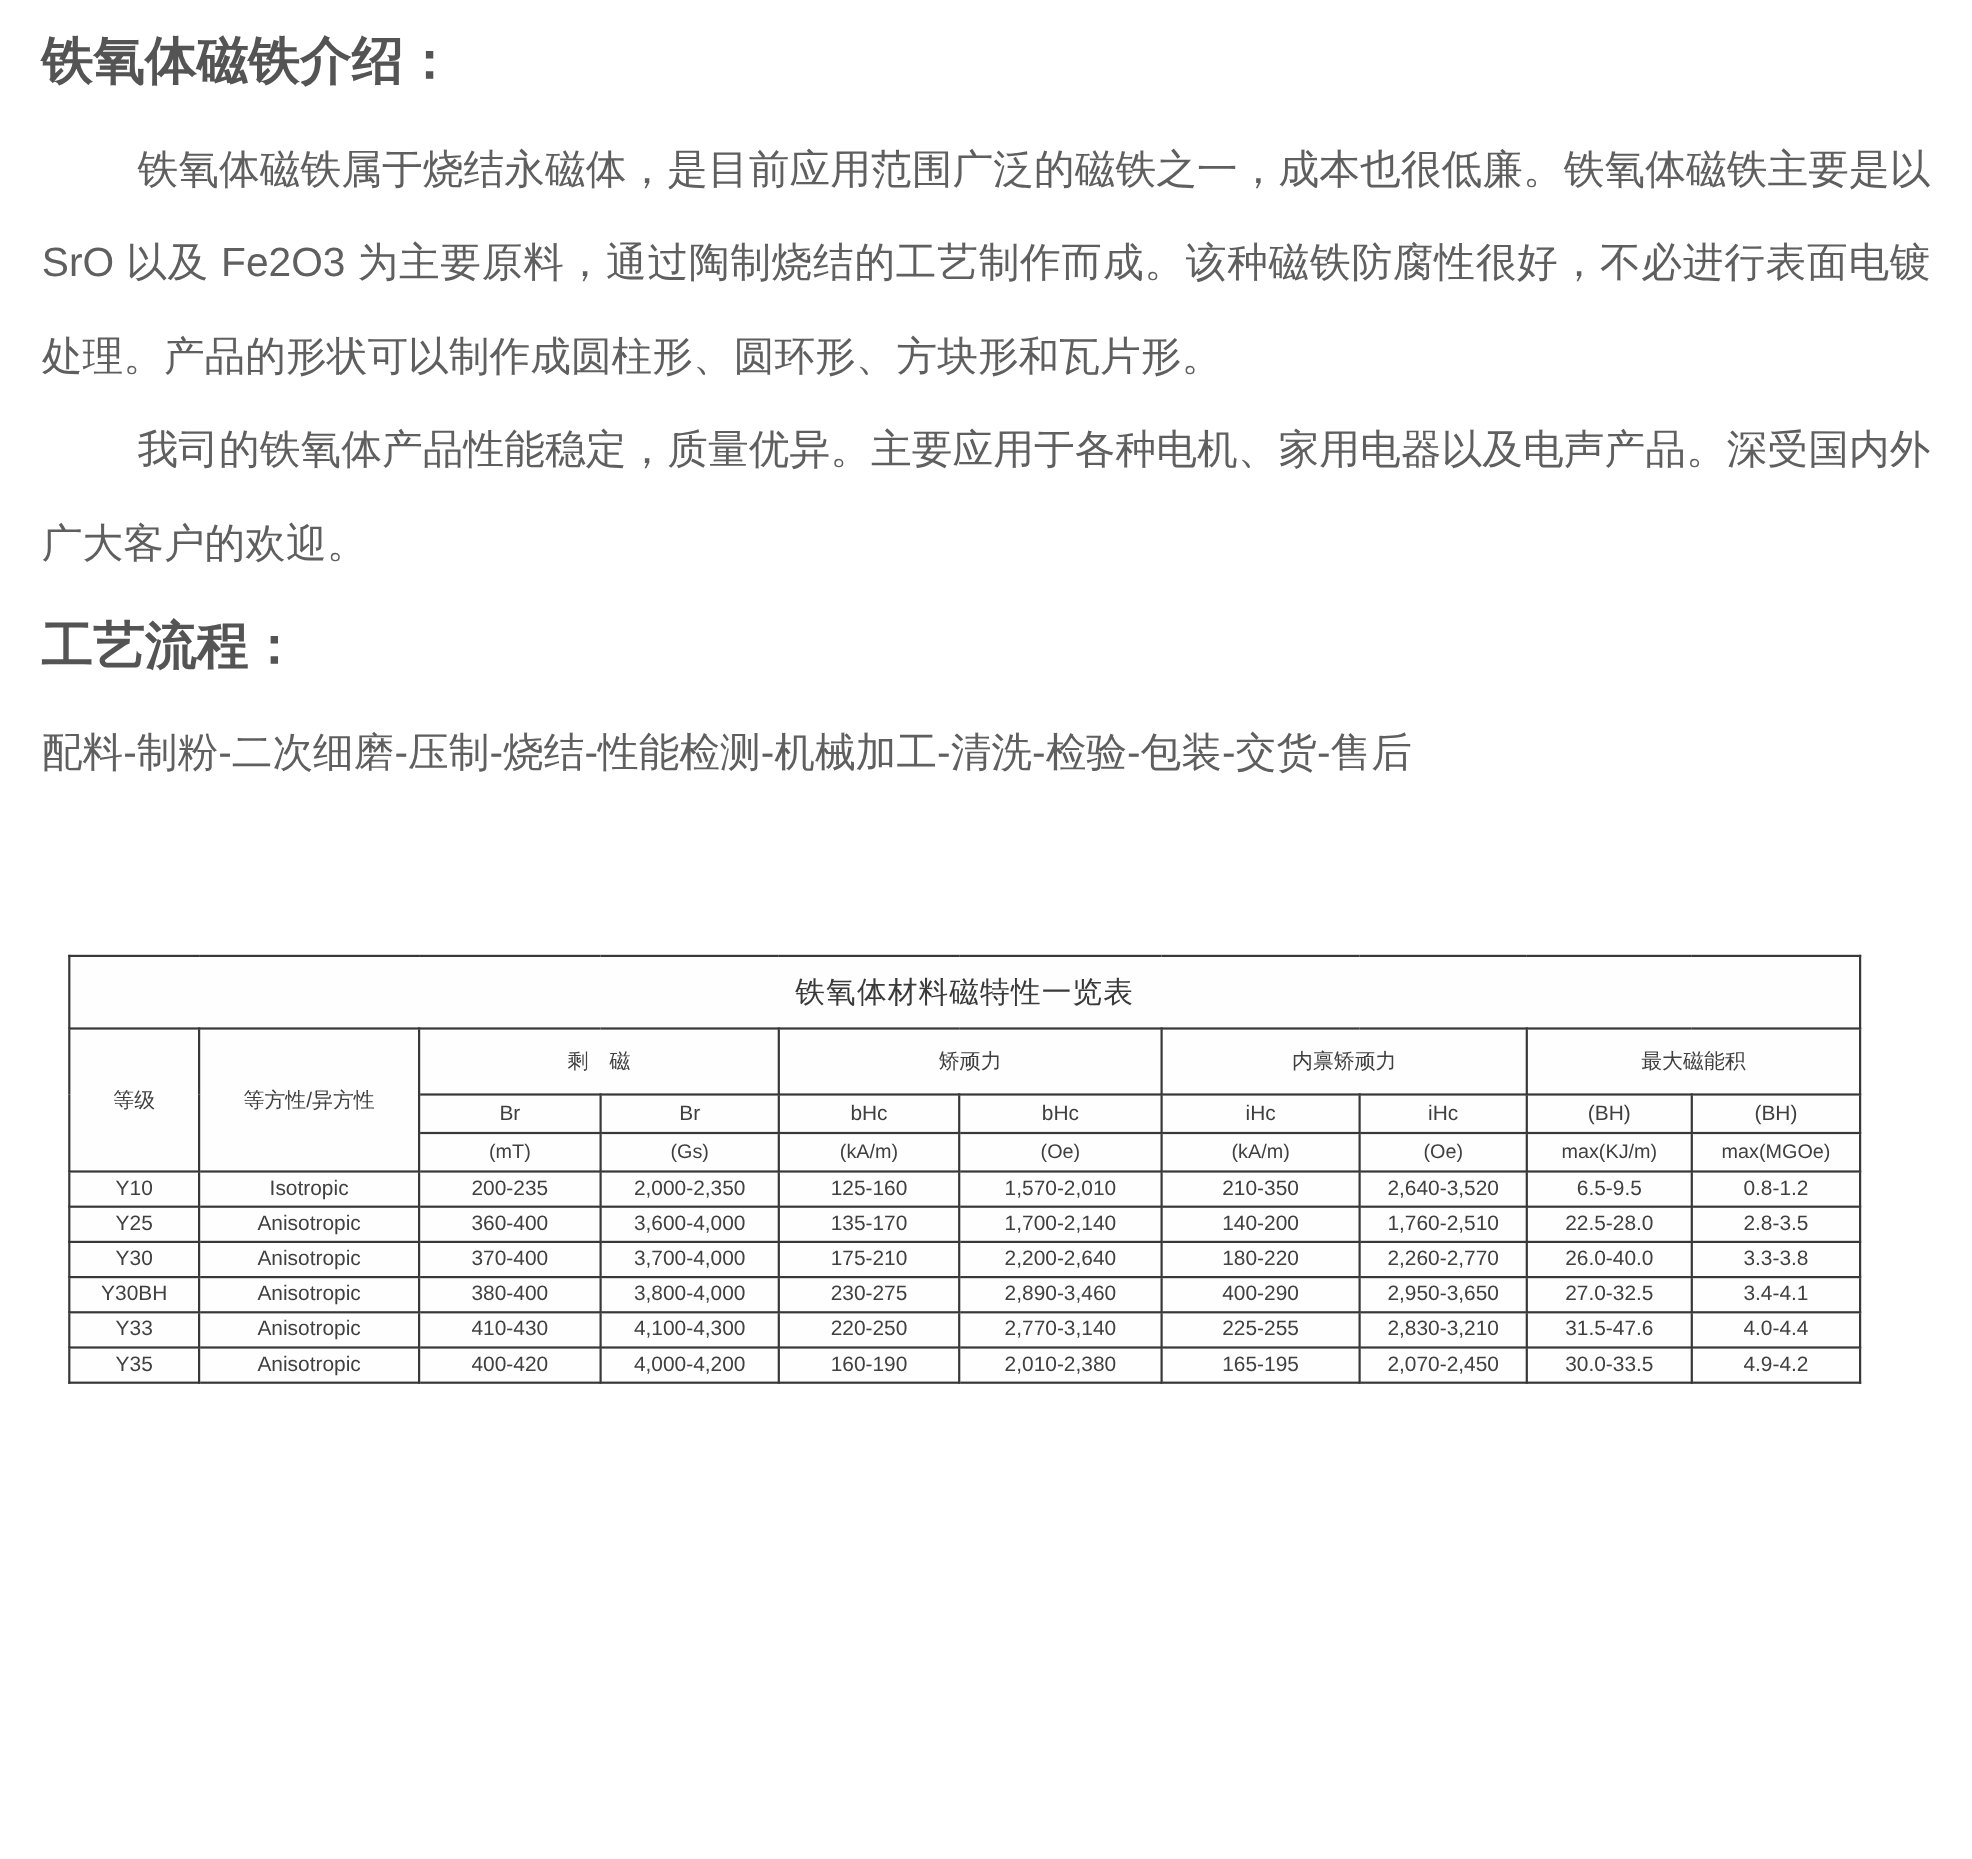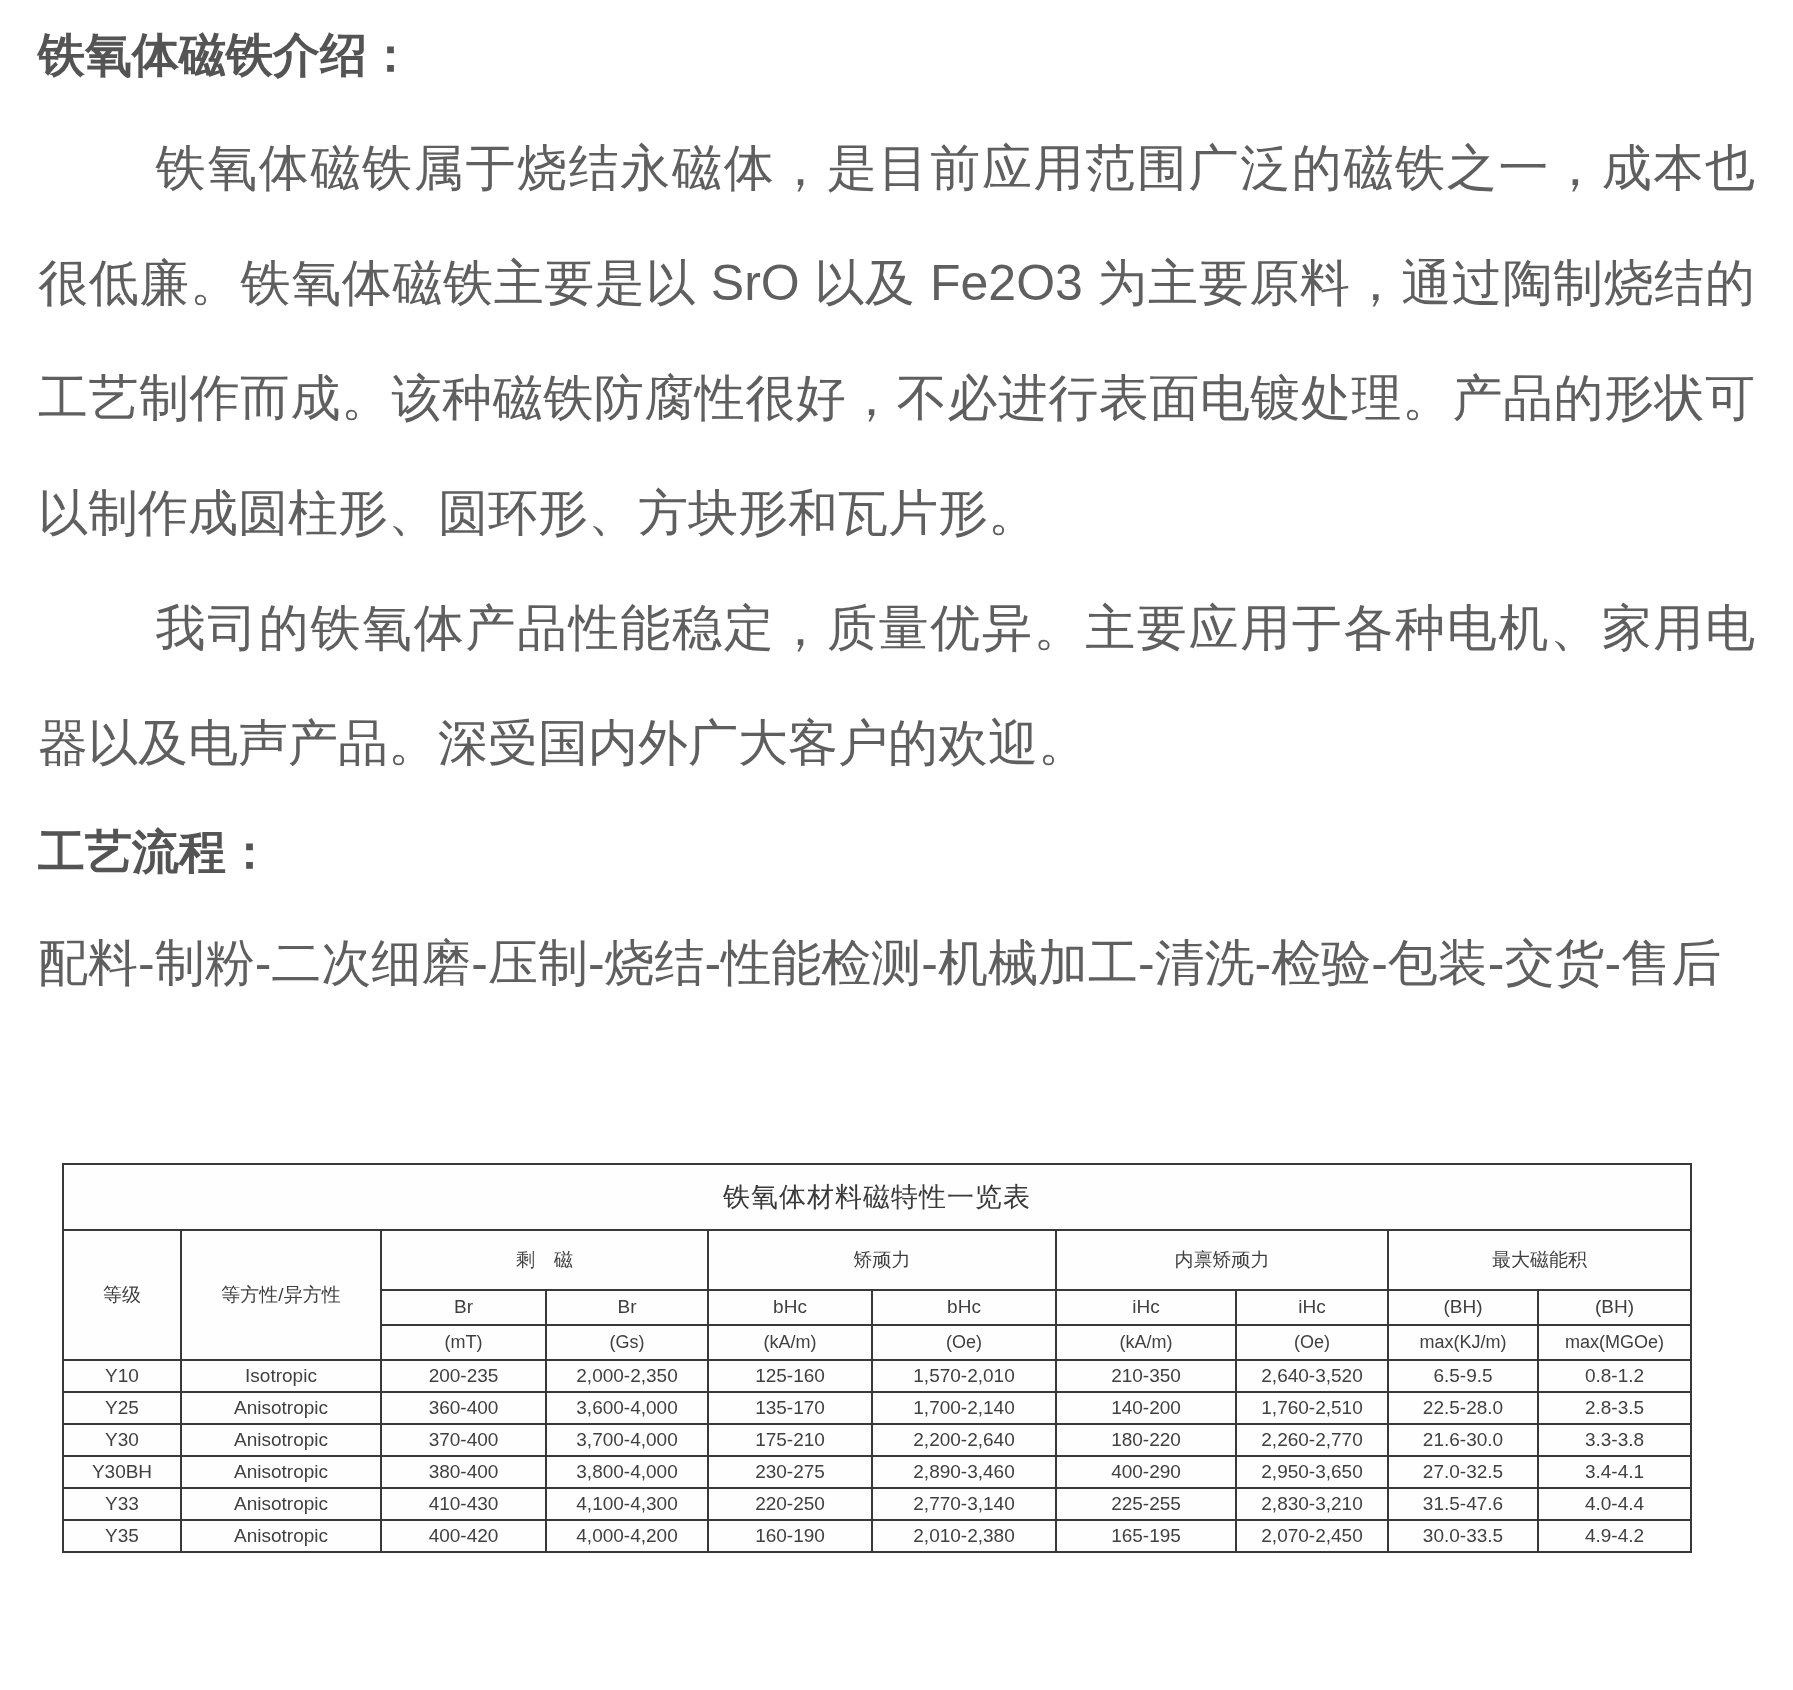--- a/index.html
+++ b/index.html
@@ -21,21 +21,21 @@
     font-size: 47px;
     line-height: 1.25;
     font-weight: 700;
     color: #545454;
     margin: 0;
   }
   .sec-heading.process {
     margin-top: 22px;
   }
   .body-para {
-    font-size: 50px;
+    font-size: 37px;
     line-height: 2.3;
     color: #5f5f5f;
     text-align: justify;
     margin: 0;
   }
   .body-para.first {
     margin-top: 26px;
   }
   .body-para.indent {
     text-indent: 2.35em;
@@ -183,21 +183,21 @@
         </tr>
         <tr>
           <td>Y30</td>
           <td>Anisotropic</td>
           <td>370-400</td>
           <td>3,700-4,000</td>
           <td>175-210</td>
           <td>2,200-2,640</td>
           <td>180-220</td>
           <td>2,260-2,770</td>
-          <td>21.6-30.0</td>
+          <td>26.0-40.0</td>
           <td>3.3-3.8</td>
         </tr>
         <tr>
           <td>Y30BH</td>
           <td>Anisotropic</td>
           <td>380-400</td>
           <td>3,800-4,000</td>
           <td>230-275</td>
           <td>2,890-3,460</td>
           <td>400-290</td>

